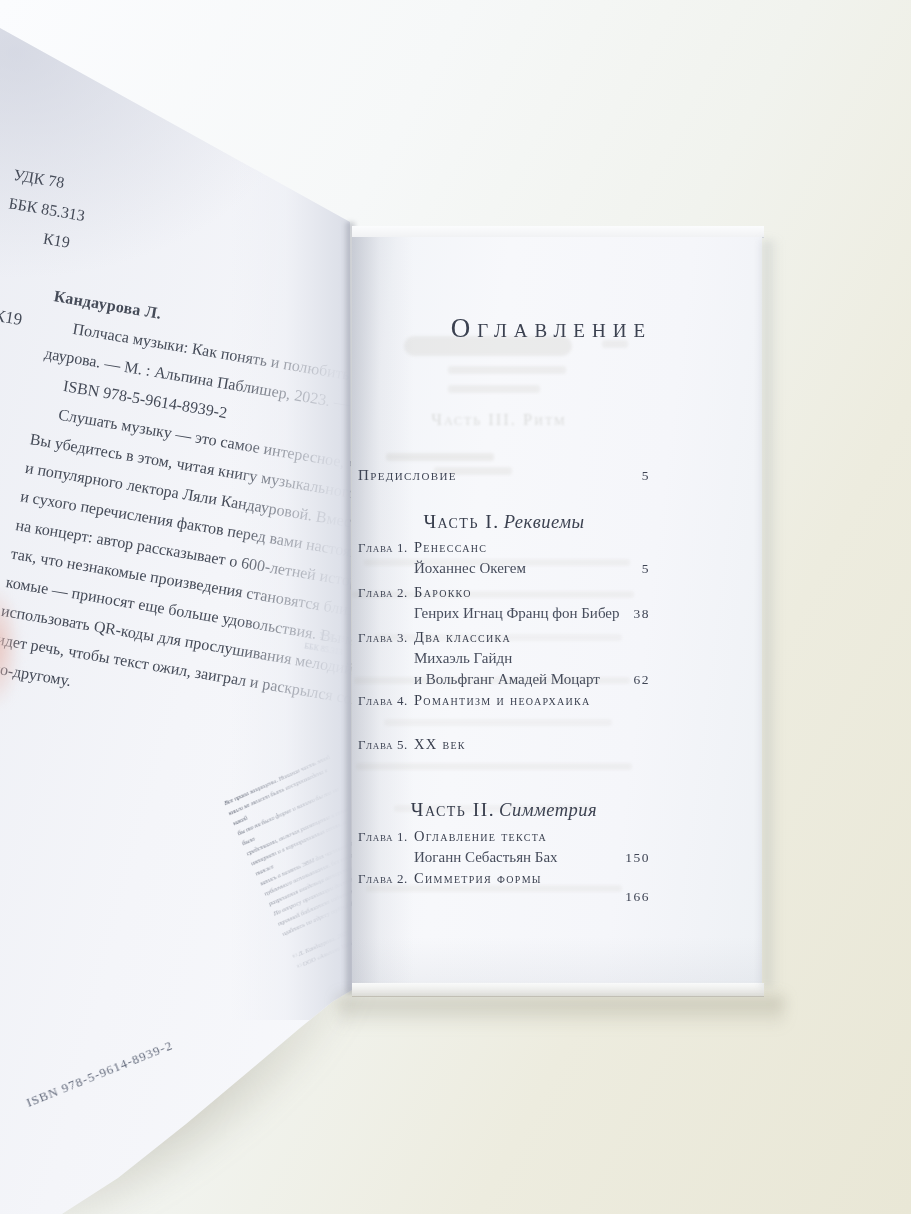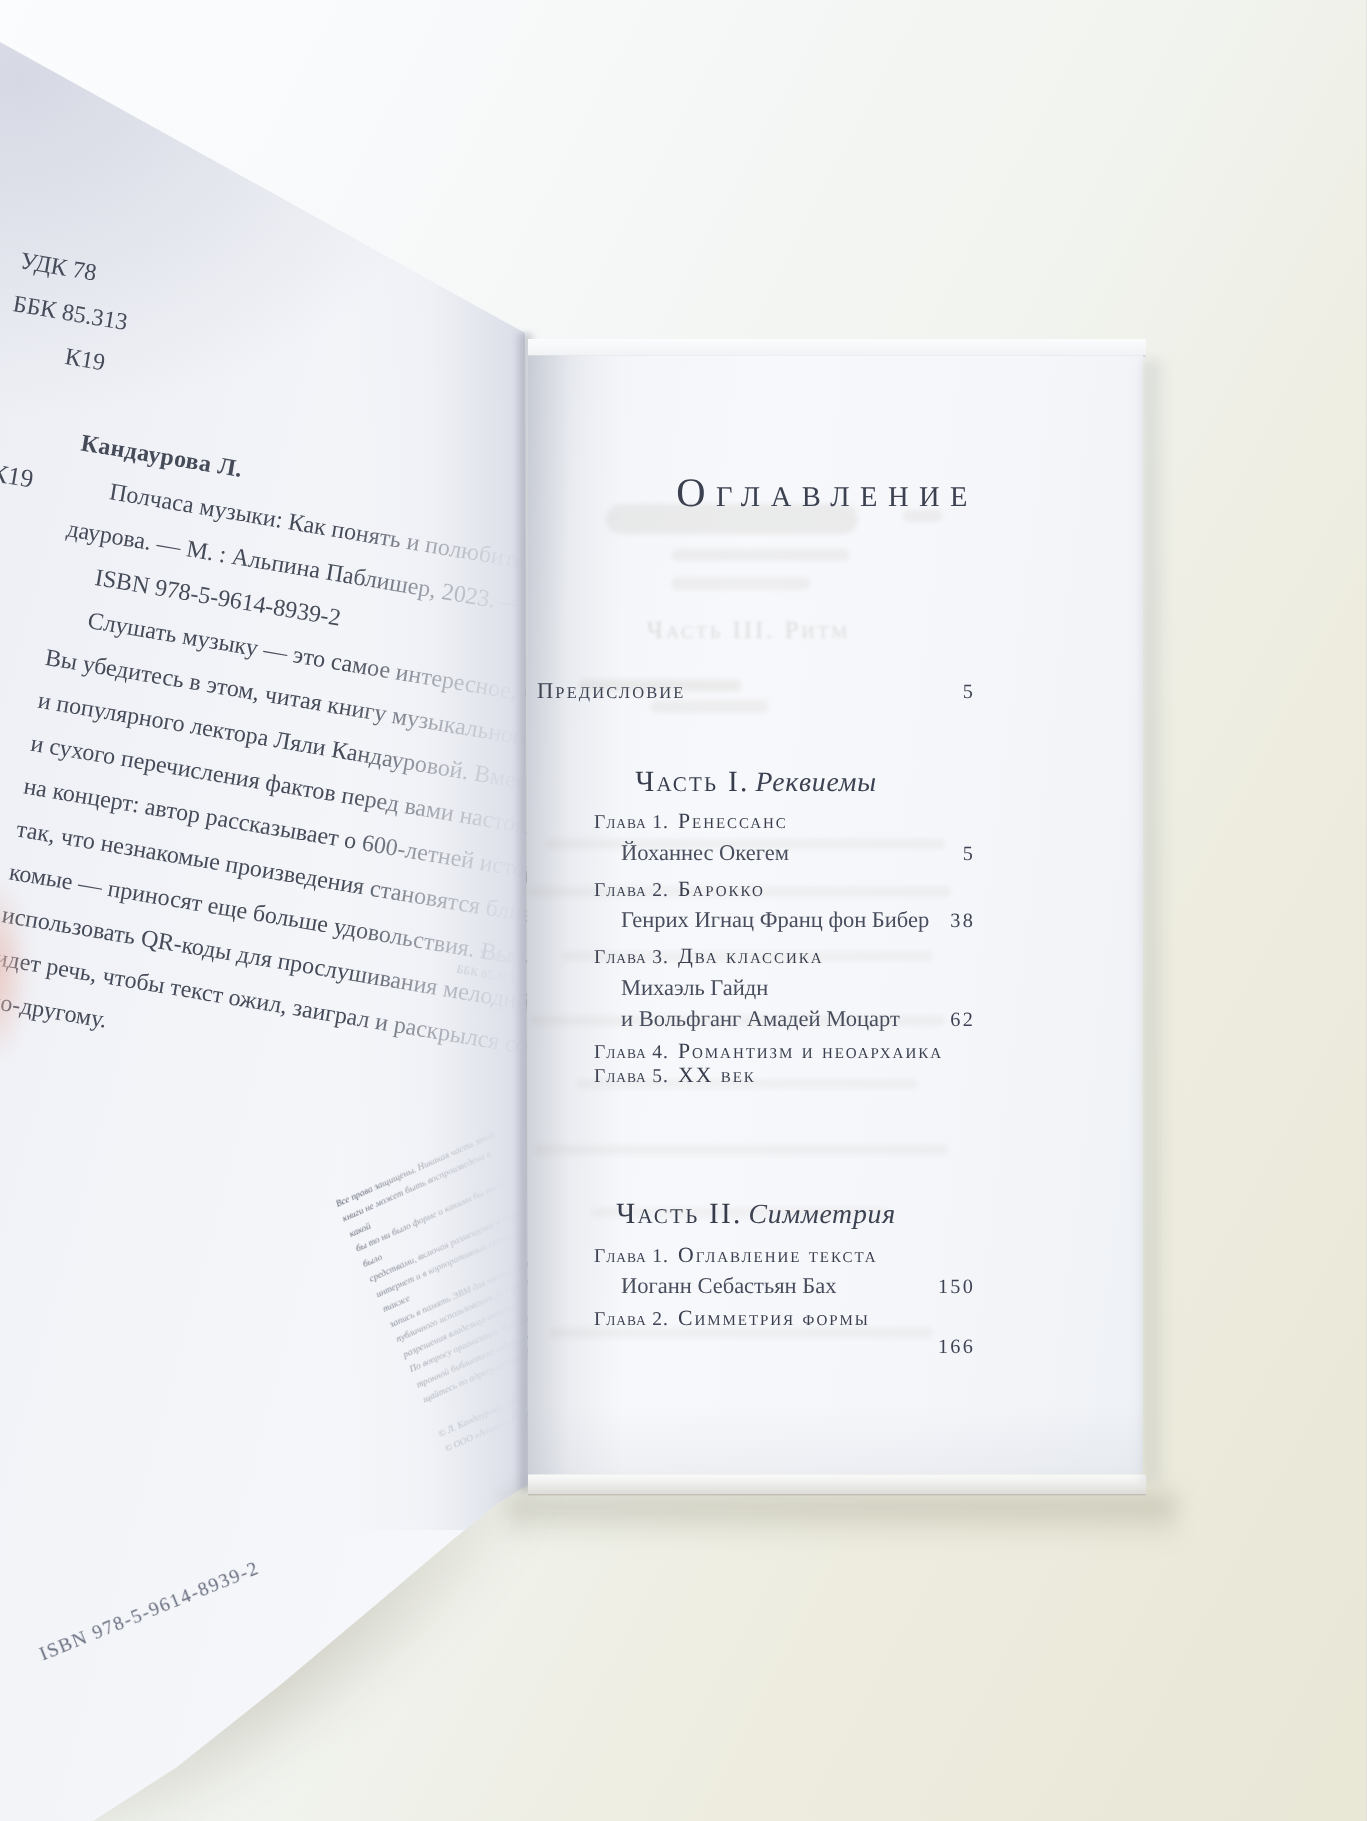--- a/index.html
+++ b/index.html
@@ -60,21 +60,21 @@
       background:linear-gradient(#fafbfb,#ececea);border-bottom:1px solid rgba(152,148,126,.45);}
   .bottom-shadow{position:absolute;left:338px;top:996px;width:446px;height:32px;filter:blur(7px);
       background:linear-gradient(to bottom,rgba(112,109,87,.30),rgba(112,109,87,0));}
   .right-edge-shadow{position:absolute;left:762px;top:240px;width:18px;height:748px;filter:blur(4px);
       background:linear-gradient(to right,rgba(128,138,144,.25),rgba(128,138,144,0));}
   
   .rp-title{position:absolute;top:76px;left:0;width:300px;text-align:right;
       font-variant:small-caps;font-size:27px;letter-spacing:7px;color:#3b4150;}
   .row{position:absolute;left:6px;width:292px;}
   .flexline{display:flex;align-items:baseline;}
-  .lbl{width:56px;flex:none;font-variant:small-caps;font-size:13px;letter-spacing:.6px;color:#3e4454;margin-left:38px;}
+  .lbl{width:56px;flex:none;font-variant:small-caps;font-size:13px;letter-spacing:.6px;color:#3e4454;}
   .ttl{font-variant:small-caps;font-size:14.5px;letter-spacing:1.3px;color:#383e4d;white-space:nowrap;}
   .sub{flex:1;font-size:15px;color:#474d5c;white-space:nowrap;line-height:21px;}
   .pg{flex:none;margin-left:auto;font-size:13.5px;letter-spacing:1.5px;color:#3e4454;}
   .l2{display:flex;align-items:baseline;}
   .l2 .ind{width:56px;flex:none;}
   .ch .flexline{line-height:21px;}
   .preface{display:flex;align-items:baseline;line-height:21px;}
   .preface .plab{font-variant:small-caps;font-size:15px;letter-spacing:1.4px;}
   .part{text-align:center;line-height:24px;white-space:nowrap;}
   .part .plbl{font-variant:small-caps;font-size:19.5px;letter-spacing:1.5px;color:#363c4b;}
@@ -179,21 +179,21 @@
     <div class="gline g8"></div>
     <div class="gline g9"></div>
     <div class="gline g10"></div>
     <div class="gline g11"></div>
     <div class="gline g12"></div>
     <div class="gline g13"></div>
     <div class="gline g14"></div>
 
     <div class="rp-title">Оглавление</div>
 
-    <div class="row preface" style="top:213px">
+    <div class="row preface" style="top:228px">
       <span class="plab">Предисловие</span>
       <span class="pg">5</span>
     </div>
 
     <div class="row part" style="top:273px">
       <span class="plbl">Часть I.</span>
       <span class="pname">Реквиемы</span>
     </div>
 
     <div class="row ch" style="top:300px">
@@ -236,21 +236,21 @@
       </div>
     </div>
 
     <div class="row ch" style="top:453px">
       <div class="flexline">
         <span class="lbl">Глава 4.</span>
         <span class="ttl">Романтизм и неоархаика</span>
       </div>
     </div>
 
-    <div class="row ch" style="top:469px">
+    <div class="row ch" style="top:497px">
       <div class="flexline">
         <span class="lbl">Глава 5.</span>
         <span class="ttl">XX век</span>
       </div>
     </div>
 
     <div class="row part" style="top:561px">
       <span class="plbl">Часть II.</span>
       <span class="pname">Симметрия</span>
     </div>

